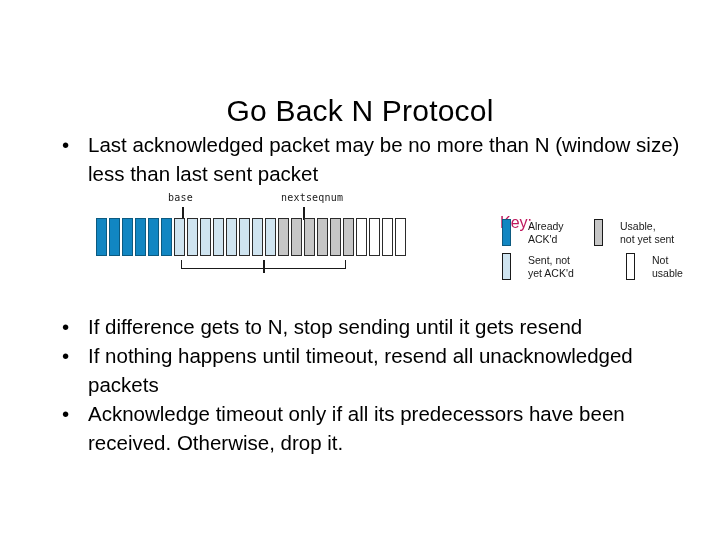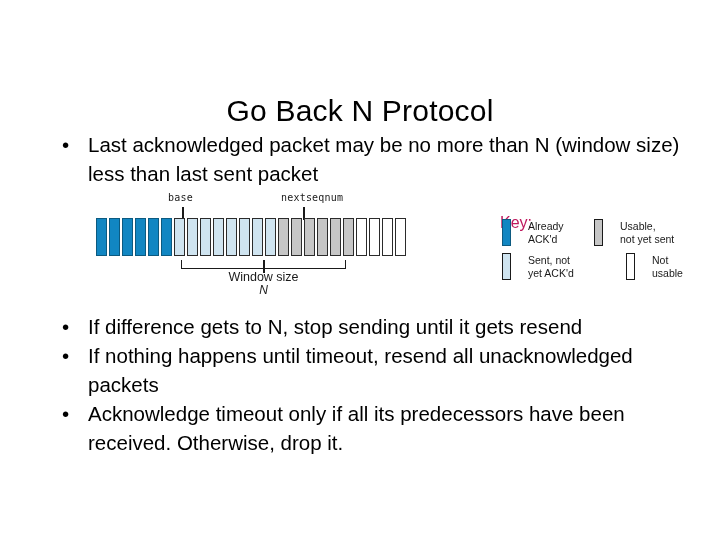--- a/index.html
+++ b/index.html
@@ -237,24 +237,20 @@
         <span class="pkt usable"></span>
         <span class="pkt usable"></span>
         <span class="pkt notusable"></span>
         <span class="pkt notusable"></span>
         <span class="pkt notusable"></span>
         <span class="pkt notusable"></span>
       </div>
 
     <div id="win-brace"></div>
     <div id="win-brace-stem"></div>
-    <div id="win-caption">
-      <span>Window size</span>
-      <span id="win-caption-n">N</span>
-    </div>
   </div>
 
   <div id="legend">
     <span id="legend-title">Key:</span>
 
     <div class="legend-item" id="legend-item-acked">
       <span class="legend-swatch acked"></span>
       <span class="legend-text">Already
 ACK'd</span>
     </div>

